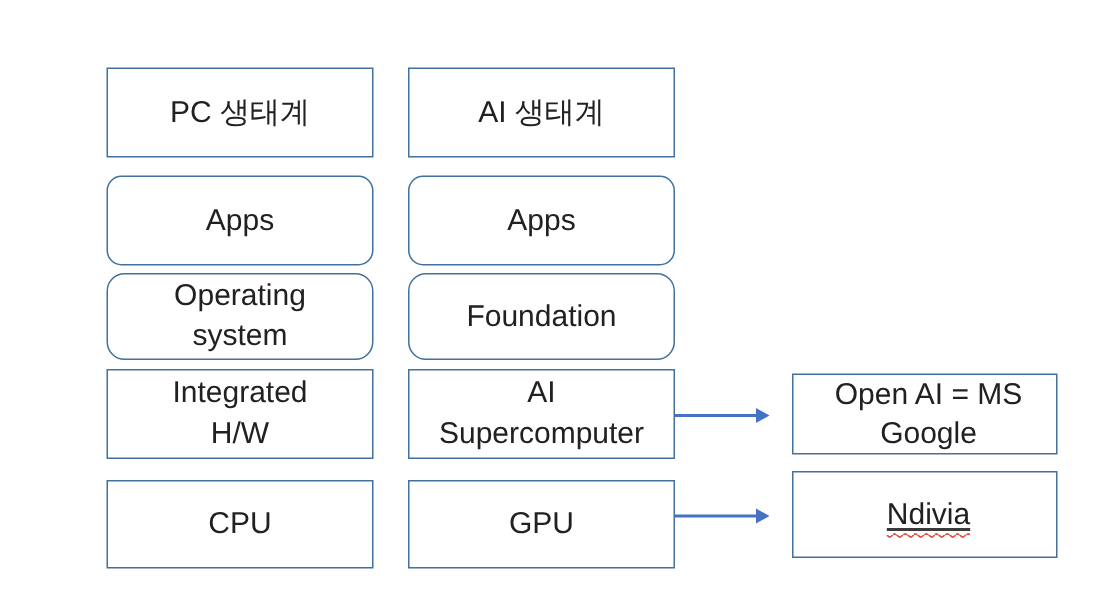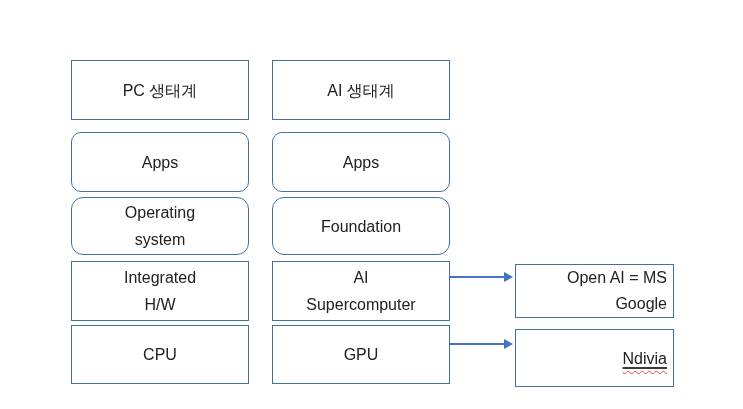--- a/index.html
+++ b/index.html
@@ -19,40 +19,39 @@
   .box {
     position: absolute;
     box-sizing: border-box;
     background: #ffffff;
     border: 1.5px solid #41719C;
     display: flex;
     flex-direction: column;
     justify-content: center;
     align-items: center;
     text-align: center;
-    font-size: 16px;
+    font-size: 20px;
     line-height: 27px;
     color: #212121;
-    margin-top: 15px;
   }
   .line { display: block; }
 
   
   .c1 { left: 71px;  width: 178px; }
   .c2 { left: 272px; width: 178px; }
-  .c3 { left: 515px; width: 159px;
-        align-items: flex-end; text-align: left;
+  .c3 { left: 528px; width: 177px;
+        align-items: center; text-align: left;
         padding-left: 11px; padding-right: 6px; }
 
   
   .r1 { top: 45px;  height: 60px; }
   .r2 { top: 117px; height: 60px; border-radius: 10px; }
   .r3 { top: 182px; height: 58px; border-radius: 12px; }
   .r4 { top: 246px; height: 60px; }
-  .r5 { top: 310px; height: 59px; }
+  .r5 { top: 320px; height: 59px; }
   
   .r4b { top: 249px; height: 54px; line-height: 26px; }
   .r5b { top: 314px; height: 58px; }
 
   
   .arrow { position: absolute; width: 63px; height: 12px; }
   .arrow .shaft {
     position: absolute;
     left: 0; top: 5px;
     width: 55px; height: 2px;

